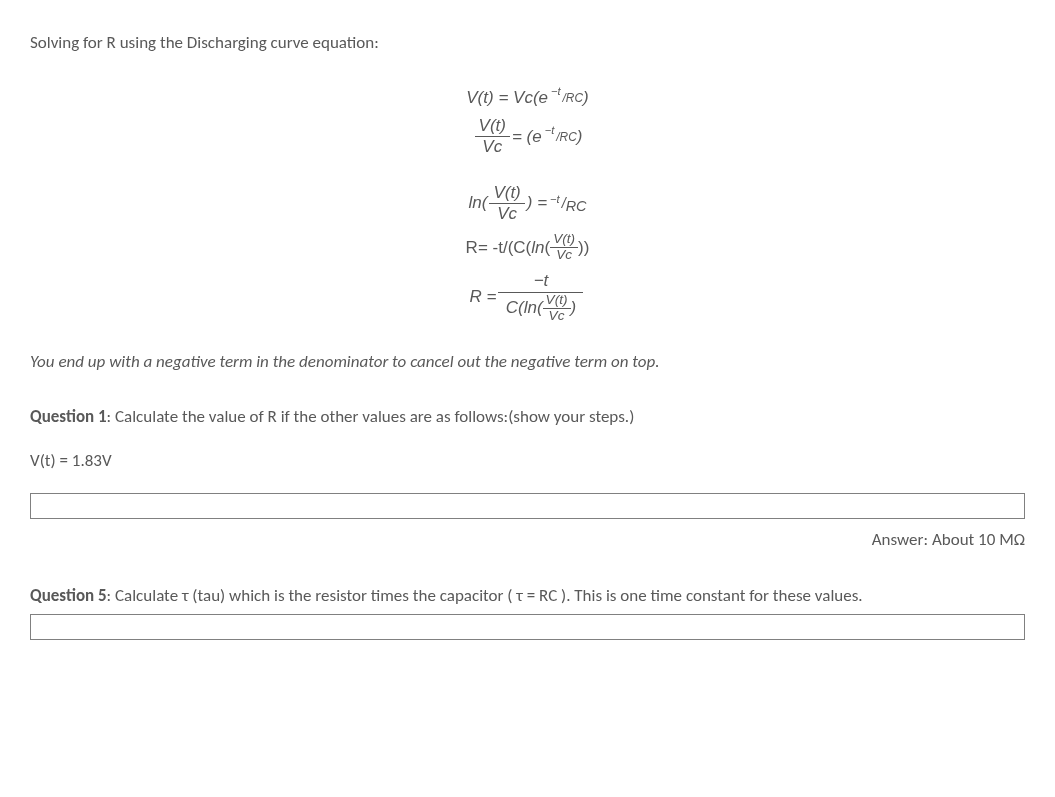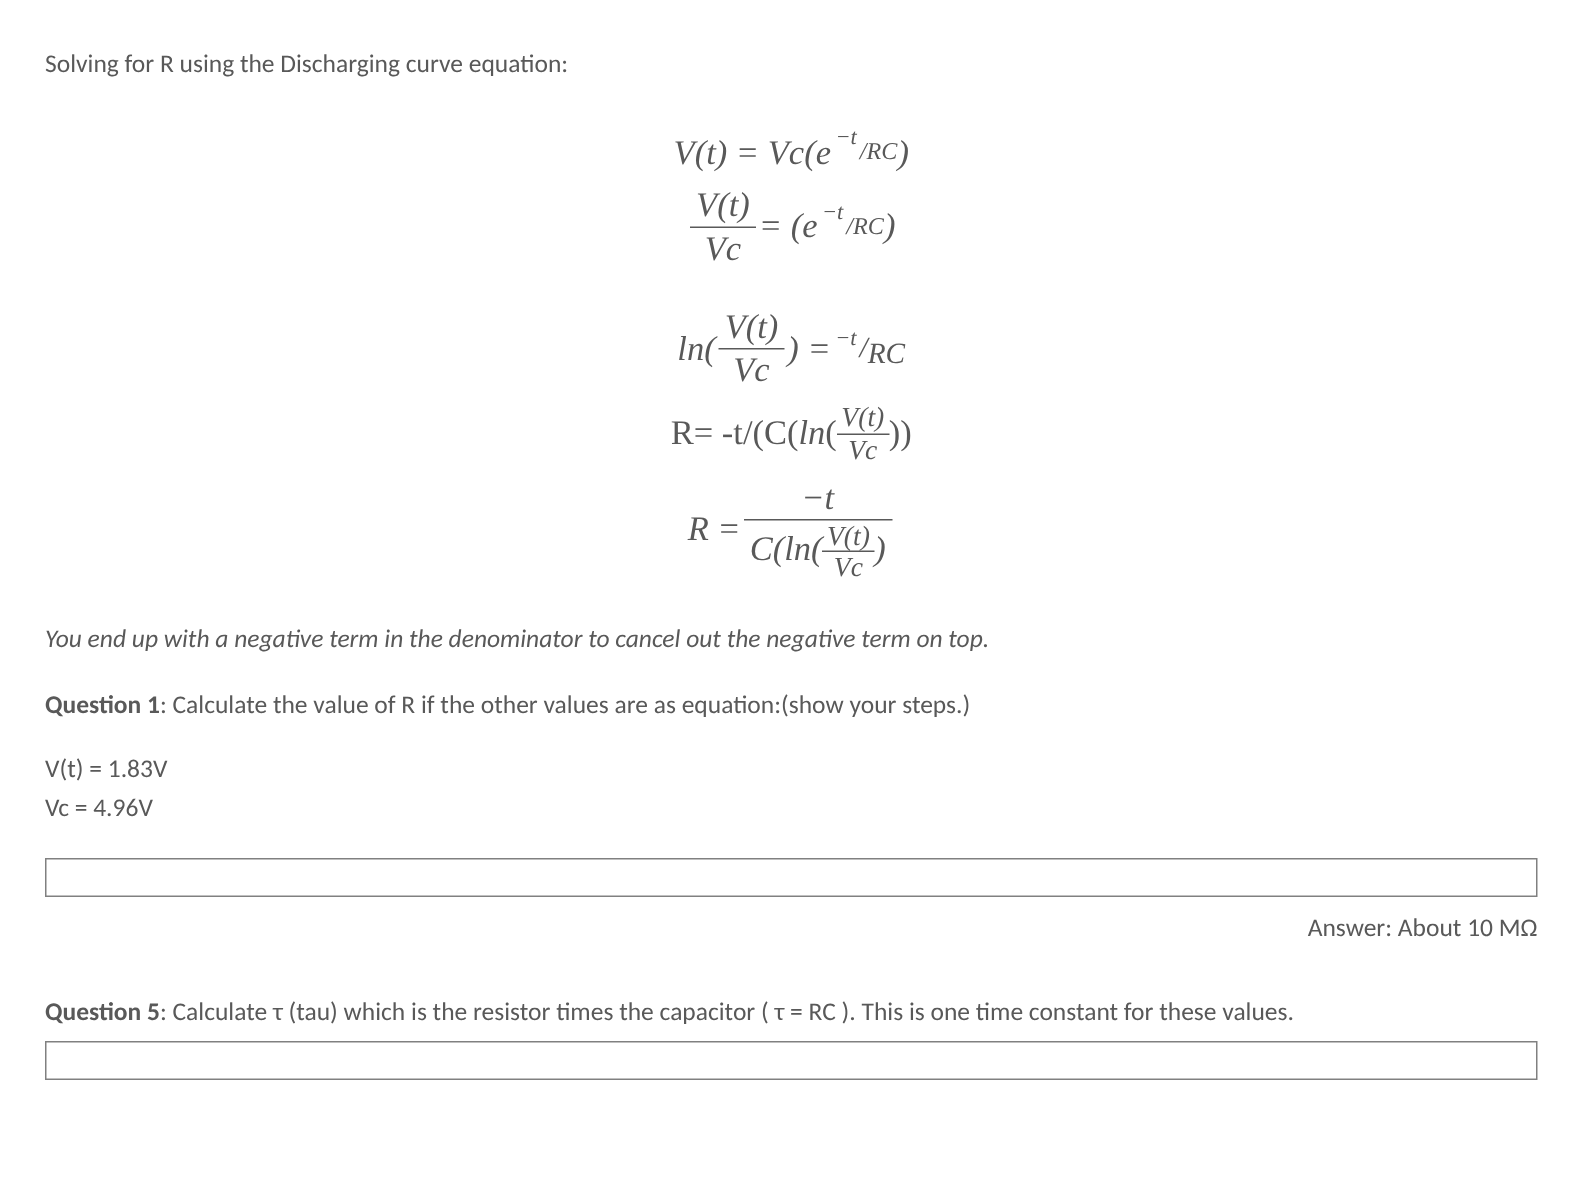--- a/index.html
+++ b/index.html
@@ -15,23 +15,23 @@
       width: 1055px;
       font-size: 17px;
       line-height: 1.5;
     }
     .intro-text {
       margin-bottom: 32px;
     }
     .equations {
       text-align: center;
       margin: 20px auto 20px;
-      font-family: Liberation Serif, serif;
+      font-family: Liberation Sans, sans-serif;
       font-style: italic;
-      font-size: 23px;
+      font-size: 17px;
       line-height: 1.2;
     }
     .eq-line {
       margin: 8px 0;
       display: flex;
       justify-content: center;
       align-items: center;
     }
     .eq-block {
       margin-bottom: 25px;
@@ -85,21 +85,21 @@
       line-height: 1.1;
     }
     .small-frac .den {
       display: block;
       padding: 0 3px;
       line-height: 1.1;
     }
     .note-text {
       font-style: italic;
       margin-top: 20px;
-      margin-bottom: 18px;
+      margin-bottom: 30px;
     }
     .question-label {
       font-weight: bold;
       margin-top: 26px;
     }
     .question-text {
       margin-bottom: 18px;
     }
     .given-values {
       margin-bottom: 20px;
@@ -193,26 +193,25 @@
         </span><span>)</span>
       </span>
     </span>
   </div>
   </div>
 </div>
 
 <div class="note-text">You end up with a negative term in the denominator to cancel out the negative term on top.</div>
 
 <div class="question-text">
-  <span class="question-label">Question 1</span><span>:  Calculate the value of R if the other values are as equation:(show your steps.)</span>
+  <span class="question-label">Question 1</span><span>:  Calculate the value of R if the other values are as follows:(show your steps.)</span>
 </div>
 
 <div class="given-values">
   <div>V(t) = 1.83V</div>
-  <div>Vc = 4.96V</div>
 </div>
 
 <input type="text" class="answer-box" value="" style="">
 
 <div class="answer-text">Answer:  About 10 MΩ</div>
 
 <div class="q2-text">
   <span class="question-label">Question 5</span><span>:  Calculate τ (tau) which is the resistor times the capacitor ( τ = RC ).  This is one time constant for these values.</span>
 </div>
 

